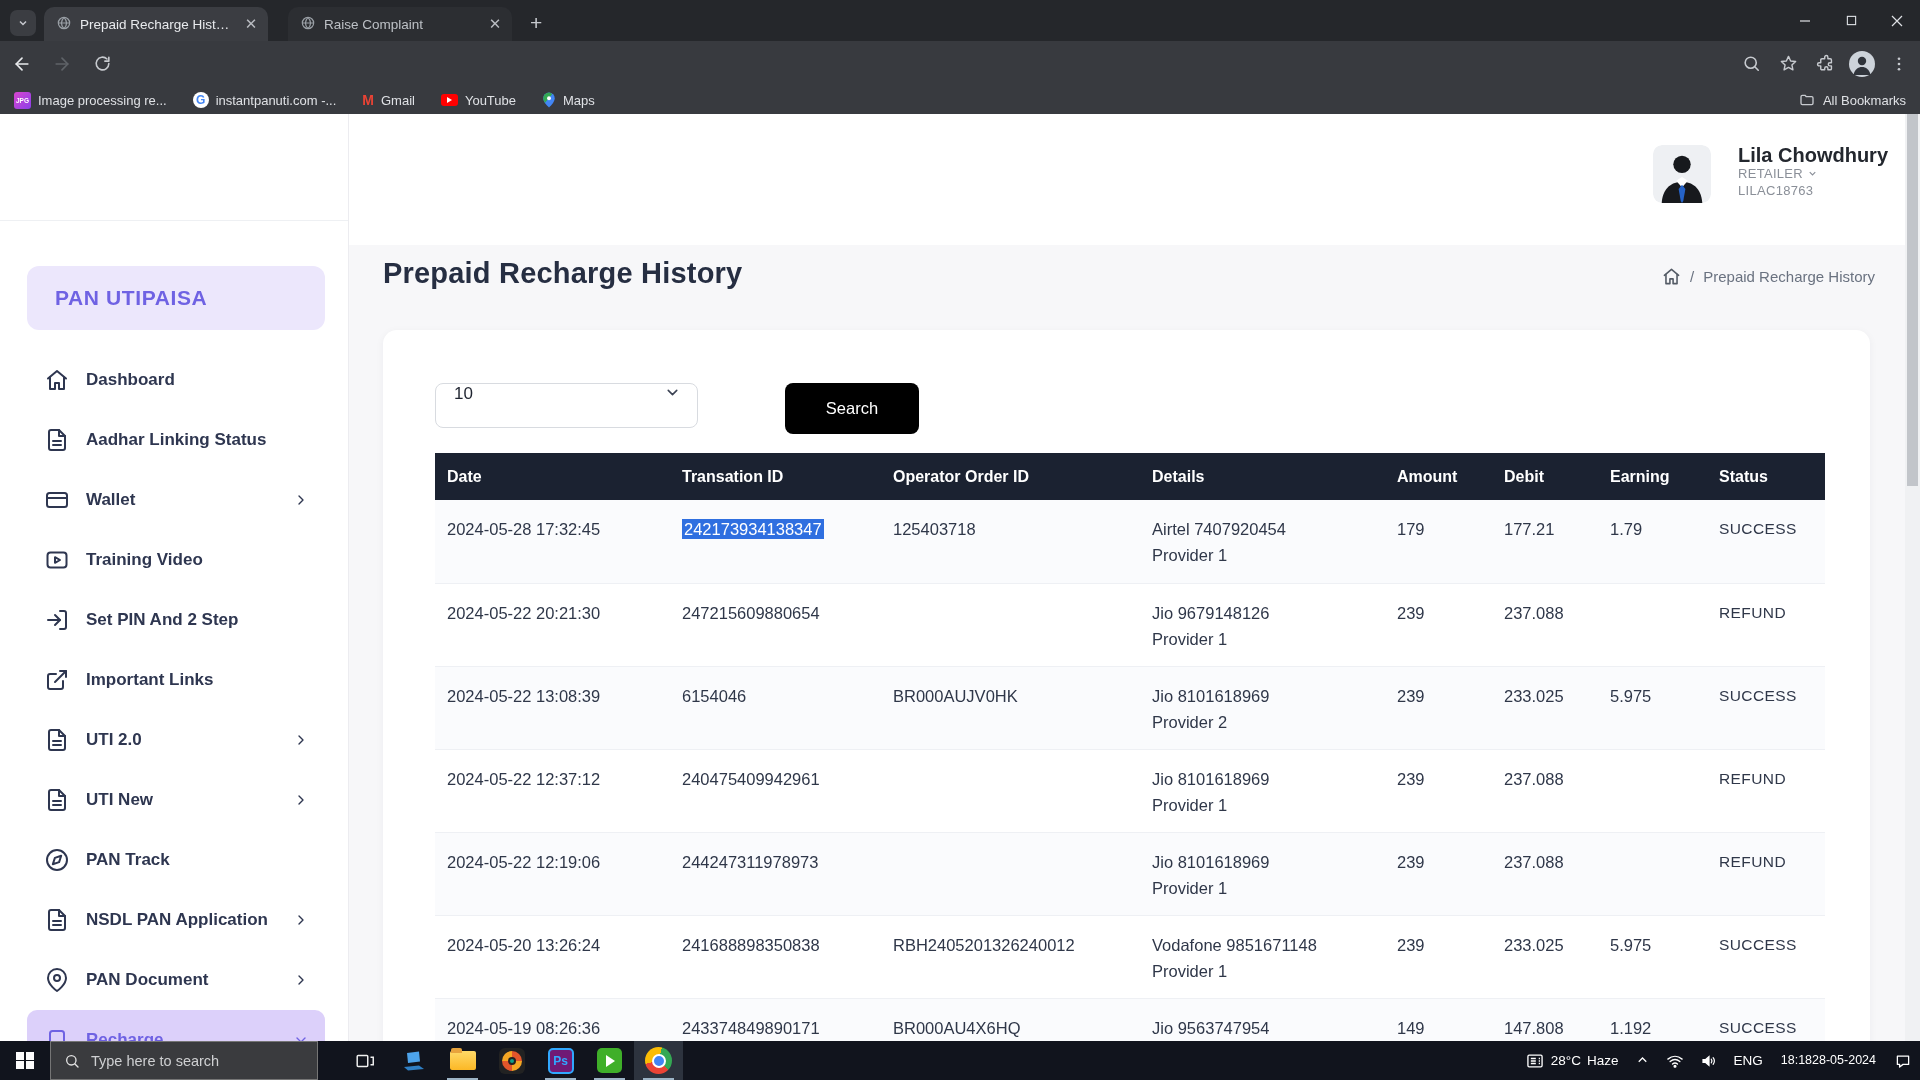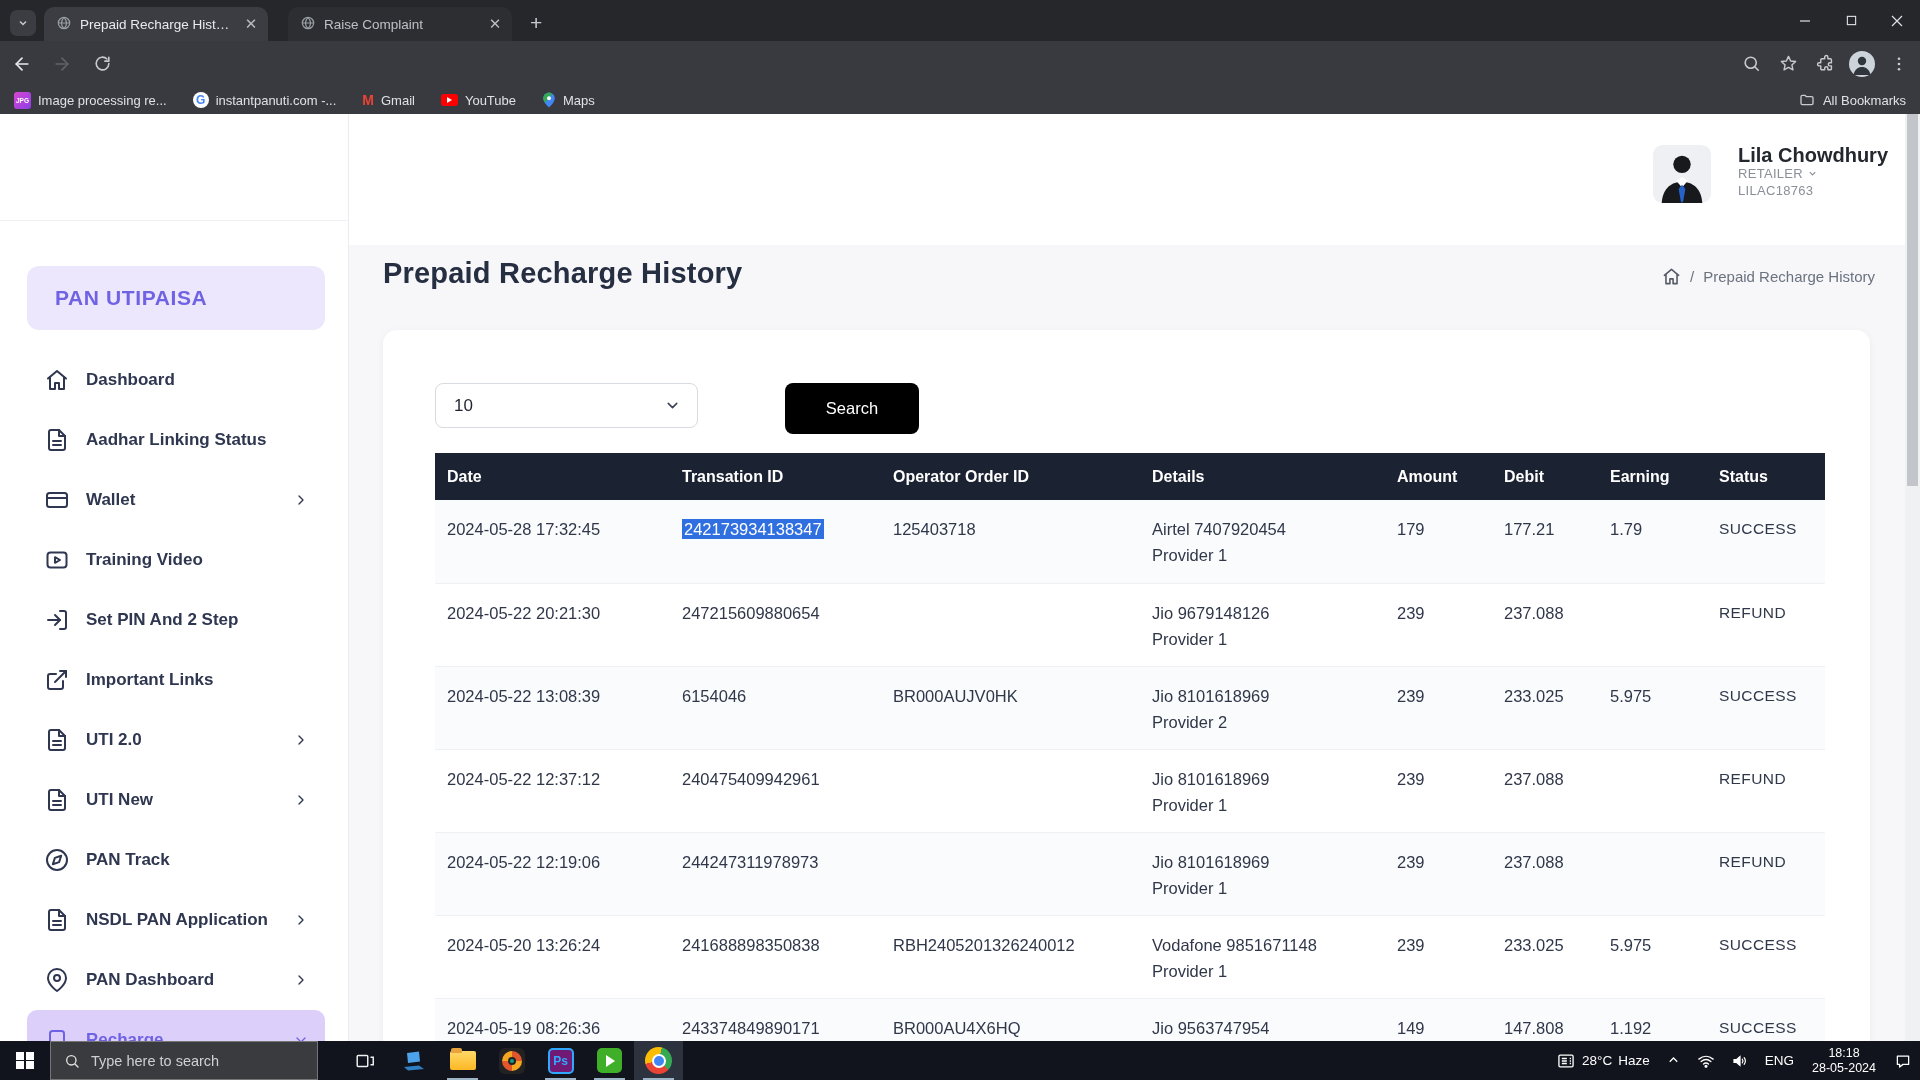--- a/index.html
+++ b/index.html
@@ -55,21 +55,21 @@
   .userblock { position:absolute; left:1304px; top:31px; display:flex; gap:27px; }
   .uphoto { width:58px; height:58px; border-radius:9px; overflow:hidden; flex:none; }
   .uname { font-size:20px; font-weight:700; color:#23272e; line-height:20px; }
   .urole, .uid { font-size:13px; color:#8a8f98; line-height:17px; display:flex; align-items:center; gap:4px; letter-spacing:.3px; }
 
   .content { position:absolute; top:131px; left:0; right:0; bottom:0; background:#f7f7f9; overflow:hidden; }
   .page-title { position:absolute; left:34px; top:12px; font-size:29px; font-weight:800; color:#262e42; letter-spacing:.2px; }
   .breadcrumb { position:absolute; right:45px; top:22px; display:flex; align-items:center; gap:9px; color:#6a7280; font-size:15px; }
 
   .card { position:absolute; left:34px; right:50px; top:85px; bottom:-24px; background:#fff; border-radius:14px; box-shadow:0 2px 8px rgba(40,45,60,.05); }
-  .select { position:absolute; left:52px; top:53px; width:263px; height:45px; border:1px solid #d8dbe0; border-radius:8px; display:flex; align-items:center; padding:0 16px 0 18px; font-size:17px; color:#1f2430; background:#fff; }
+  .select { position:absolute; left:52px; top:53px; width:263px; height:45px; border:1px solid #d8dbe0; border-radius:8px; display:flex; align-items:flex-start; padding:0 16px 0 18px; font-size:17px; color:#1f2430; background:#fff; }
   .select svg { margin-left:auto; }
   .searchbtn { position:absolute; left:402px; top:53px; width:134px; height:51px; border:none; border-radius:8px; background:#000000; color:#fff; font-size:16.5px; font-family:inherit; display:grid; place-items:center; }
 
   .tblwrap { position:absolute; left:52px; top:123px; }
   table { border-collapse:collapse; table-layout:fixed; width:1390px; }
   thead th { height:47px; background:#1b2231; color:#fff; font-size:16px; font-weight:700; text-align:left; padding:0 0 0 12px; }
   tbody td { height:83px; vertical-align:top; padding:20px 0 0 12px; font-size:16.5px; color:#2f3749;margin-top:41px; }
   tbody tr { border-bottom:1px solid #eef0f4; }
   tbody tr:nth-child(odd) { background:#fafbfd; }
   .d2 { margin-top:7px; }
@@ -95,21 +95,21 @@
   .tk-share { position:relative; width:26px; height:26px; border-radius:6px; background:#222; }
   .tk-share::before { content:""; position:absolute; inset:3px; border-radius:50%; background:conic-gradient(#e2562b 0 25%,#f5a623 25% 50%,#e2562b 50% 75%,#f5a623 75%); }
   .tk-share::after { content:""; position:absolute; inset:9px; border-radius:50%; background:#0fa08a; border:2px solid #222; }
   .tk-ps { width:26px; height:26px; background:#701a75; border:2px solid #31a8ff; border-radius:5px; color:#31a8ff; font-size:12px; font-weight:bold; display:grid; place-items:center; }
   .tk-play { width:25px; height:25px; border-radius:5px; background:#3faf29; display:grid; place-items:center; }
   .tk-play i { width:0; height:0; border-left:9px solid #fff; border-top:6px solid transparent; border-bottom:6px solid transparent; margin-left:2px; }
   .tk-chrome { position:relative; width:27px; height:27px; border-radius:50%; background:conic-gradient(from 135deg,#ea4335 0 33.3%,#fbbc05 33.3% 66.6%,#34a853 66.6%); }
   .tk-chrome i { position:absolute; inset:6.5px; border-radius:50%; background:#4285f4; border:2.5px solid #fff; }
   .tray { margin-left:auto; display:flex; align-items:center; }
   .tray-item { display:flex; align-items:center; gap:6px; padding:0 8px; height:100%; font-size:13.5px; }
-  .clock { display:flex; flex-direction:column; align-items:center; justify-content:center; font-size:12.5px; line-height:15px; padding:0 10px; }
+  .clock { display:flex; align-items:center; justify-content:center; font-size:12.5px; line-height:15px; padding:0 10px; }
 </style>
 </head>
 <body>
 
 <div id="stage">
 
   <div class="titlebar">
     <div class="tabsearch">
       <svg width="12" height="12" viewBox="0 0 24 24" fill="none" stroke="currentColor" stroke-width="3">
           <path d="m6 9 6 6 6-6"></path>
@@ -337,21 +337,21 @@
             <span>NSDL PAN Application</span>
             <svg class="chev" width="16" height="16" viewBox="0 0 24 24" fill="none" stroke="currentColor" stroke-width="2" stroke-linecap="round" stroke-linejoin="round">
               <path d="m9 6 6 6-6 6"></path>
             </svg>
           </li>
           <li>
             <svg class="ni" width="24" height="24" viewBox="0 0 24 24" fill="none" stroke="currentColor" stroke-width="2" stroke-linecap="round" stroke-linejoin="round">
               <path d="M21 10c0 7-9 13-9 13s-9-6-9-13a9 9 0 0 1 18 0z"></path>
               <circle cx="12" cy="10" r="3"></circle>
             </svg>
-            <span>PAN Dashboard</span>
+            <span>PAN Document</span>
             <svg class="chev" width="16" height="16" viewBox="0 0 24 24" fill="none" stroke="currentColor" stroke-width="2" stroke-linecap="round" stroke-linejoin="round">
               <path d="m9 6 6 6-6 6"></path>
             </svg>
           </li>
           <li class="active">
             <svg class="ni" width="24" height="24" viewBox="0 0 24 24" fill="none" stroke="currentColor" stroke-width="2" stroke-linecap="round" stroke-linejoin="round">
               <rect x="5" y="3" width="14" height="18" rx="2.5"></rect>
             </svg>
             <span>Recharge</span>
             <svg class="chev" width="16" height="16" viewBox="0 0 24 24" fill="none" stroke="currentColor" stroke-width="2" stroke-linecap="round" stroke-linejoin="round">

